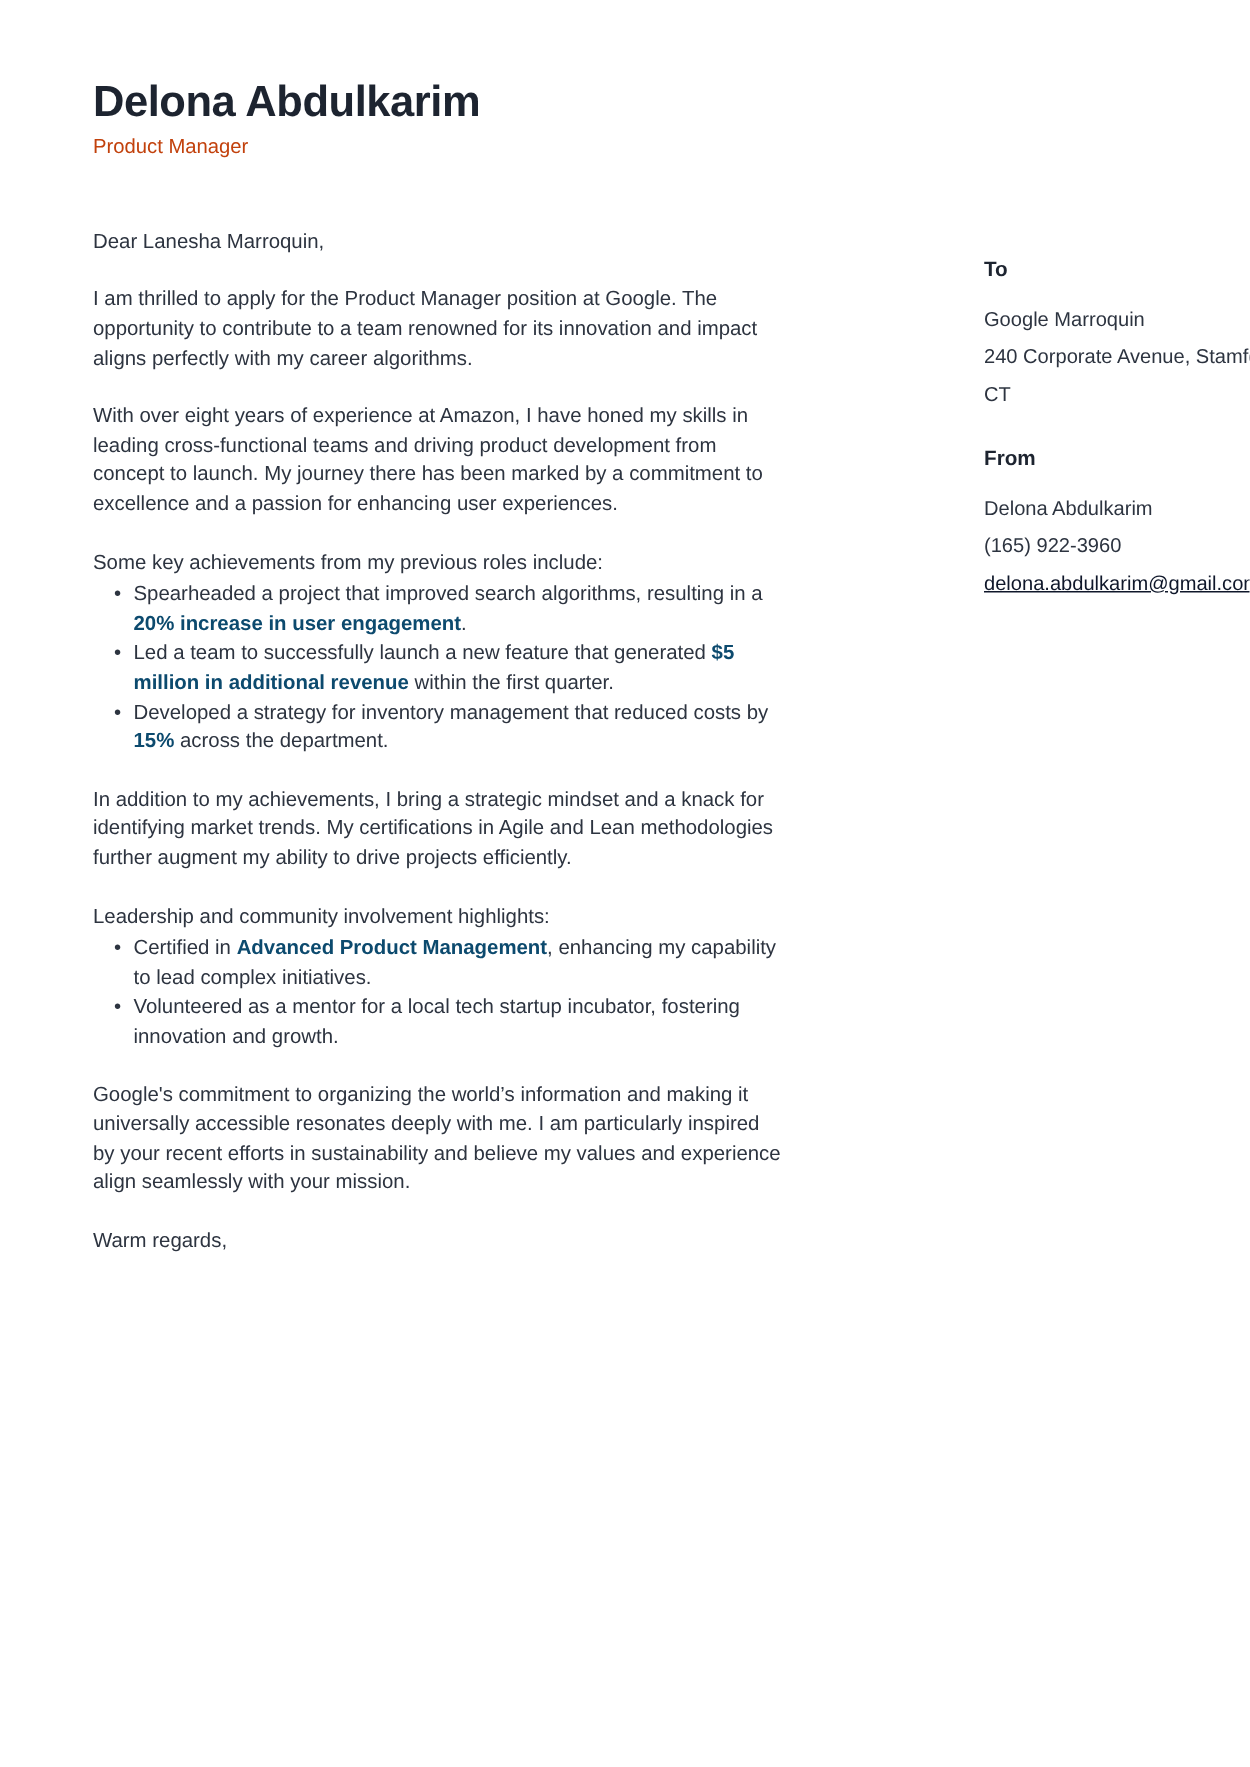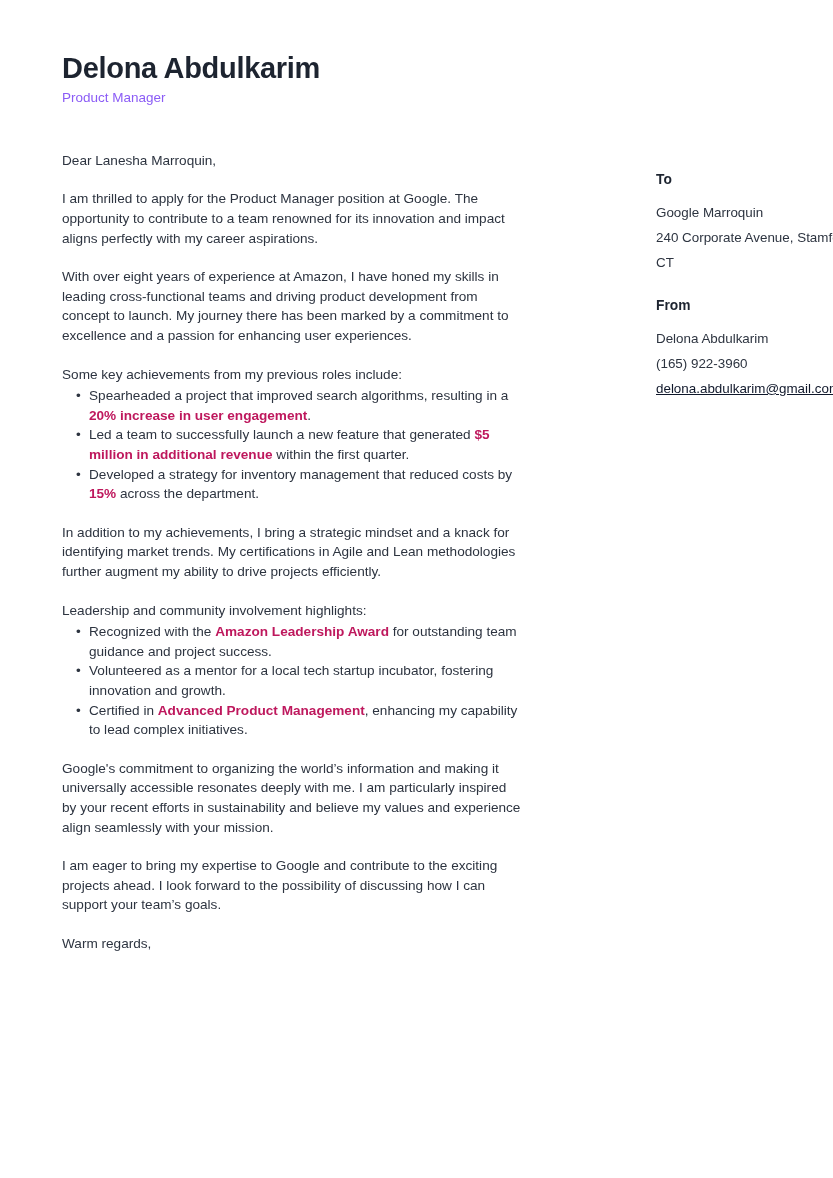--- a/index.html
+++ b/index.html
@@ -20,40 +20,40 @@
   .header { margin-bottom:44px; }
   .name {
     font-size:29px;
     font-weight:bold;
     color:#1d2430;
     letter-spacing:-0.3px;
     line-height:1.15;
   }
   .role {
     font-size:13.5px;
-    color:#8b5cf6;
+    color:#c2410c;
     margin-top:4px;
     line-height:1.3;
   }
 
   
   .columns { display:flex; align-items:flex-start;gap:44px; }
   .letter { width:462px; flex:0 0 462px; }
   .spacer { flex:0 0 44px; }
   .sidebar { width:215px; flex:0 0 215px; padding-top:2px;margin-top:18px; }
 
   
   .letter p, .letter li {
     font-size:13.6px;
     line-height:19.6px;
     color:#2d3440;
   }
   .letter p { margin-bottom:19px; }
   .letter p.tight { margin-bottom:2px; }
-  .letter b { font-weight:bold; color:#be185d; }
+  .letter b { font-weight:bold; color:#0c4a6e; }
 
   ul.bullets {
     list-style:none;
     margin:0 0 19px 0;
     padding:0;
   }
   ul.bullets li {
     position:relative;
     padding-left:27px;
     margin-bottom:0px;
@@ -102,21 +102,21 @@
     <div class="name">Delona Abdulkarim</div>
     <div class="role">Product Manager</div>
   </div>
 
   <div class="columns">
 
     <div class="letter">
 
       <p>Dear Lanesha Marroquin,</p>
 
-      <p>I am thrilled to apply for the Product Manager position at Google. The opportunity to contribute to a team renowned for its innovation and impact aligns perfectly with my career aspirations.</p>
+      <p>I am thrilled to apply for the Product Manager position at Google. The opportunity to contribute to a team renowned for its innovation and impact aligns perfectly with my career algorithms.</p>
 
       <p>With over eight years of experience at Amazon, I have honed my skills in leading cross-functional teams and driving product development from concept to launch. My journey there has been marked by a commitment to excellence and a passion for enhancing user experiences.</p>
 
       <p class="tight">Some key achievements from my previous roles include:</p>
 
       <ul class="bullets">
         <li>
           <span>Spearheaded a project that improved search algorithms, resulting in a </span><b>20% increase in user engagement</b><span>.</span>
         </li>
         <li>
@@ -126,33 +126,29 @@
           <span>Developed a strategy for inventory management that reduced costs by </span><b>15%</b><span> across the department.</span>
         </li>
       </ul>
 
       <p>In addition to my achievements, I bring a strategic mindset and a knack for identifying market trends. My certifications in Agile and Lean methodologies further augment my ability to drive projects efficiently.</p>
 
       <p class="tight">Leadership and community involvement highlights:</p>
 
       <ul class="bullets">
         <li>
-          <span>Recognized with the </span><b>Amazon Leadership Award</b><span> for outstanding team guidance and project success.</span>
+          <span>Certified in </span><b>Advanced Product Management</b><span>, enhancing my capability to lead complex initiatives.</span>
         </li>
         <li>
           <span>Volunteered as a mentor for a local tech startup incubator, fostering innovation and growth.</span><b></b><span></span>
-        </li>
-        <li>
-          <span>Certified in </span><b>Advanced Product Management</b><span>, enhancing my capability to lead complex initiatives.</span>
         </li>
       </ul>
 
       <p>Google's commitment to organizing the world’s information and making it universally accessible resonates deeply with me. I am particularly inspired by your recent efforts in sustainability and believe my values and experience align seamlessly with your mission.</p>
 
-      <p>I am eager to bring my expertise to Google and contribute to the exciting projects ahead. I look forward to the possibility of discussing how I can support your team’s goals.</p>
 
       <p class="signoff">Warm regards,</p>
 
     </div>
 
     <div class="spacer"></div>
 
     <div class="sidebar">
 
       <div class="side-block">

